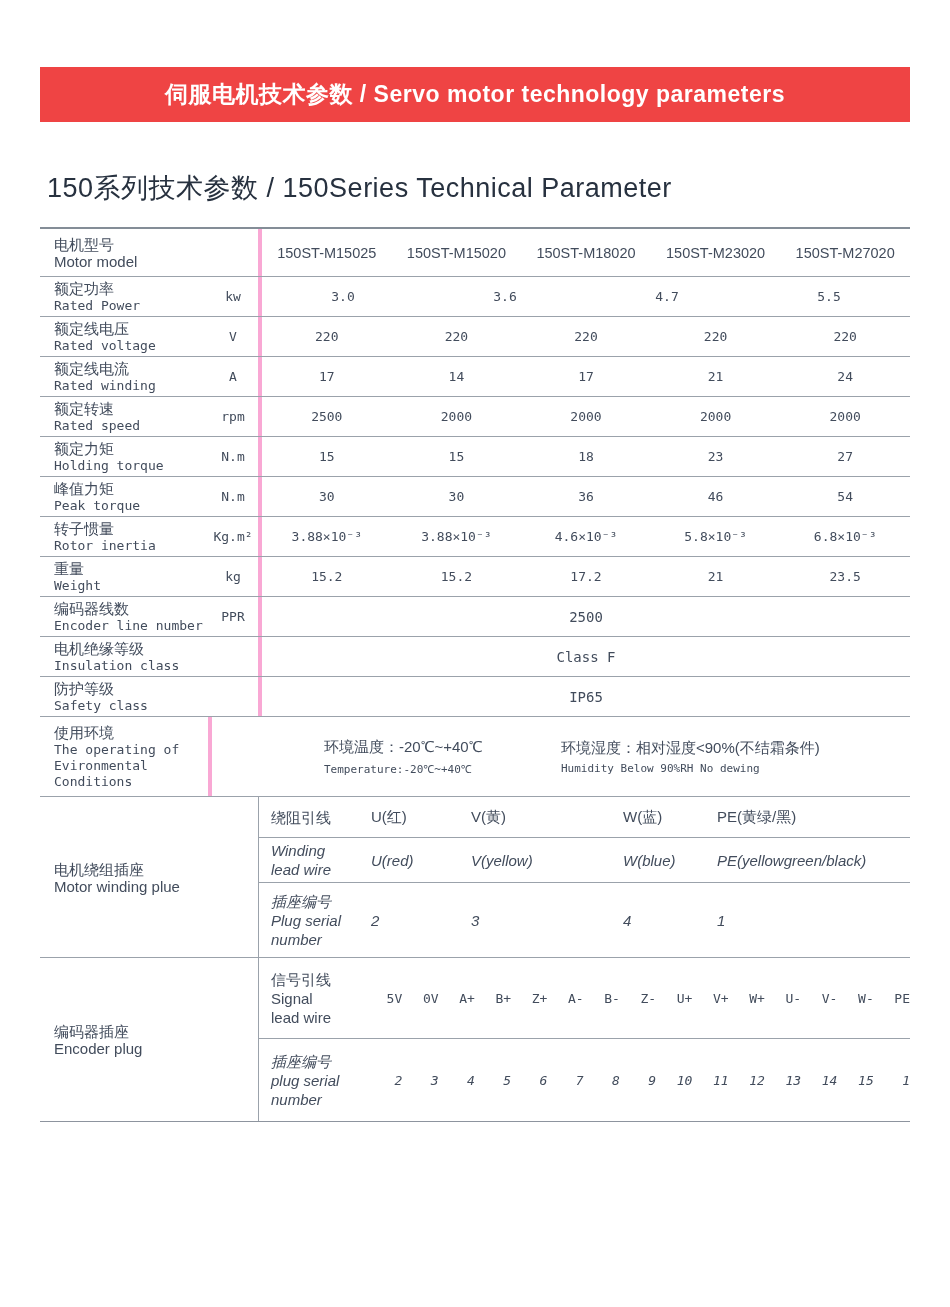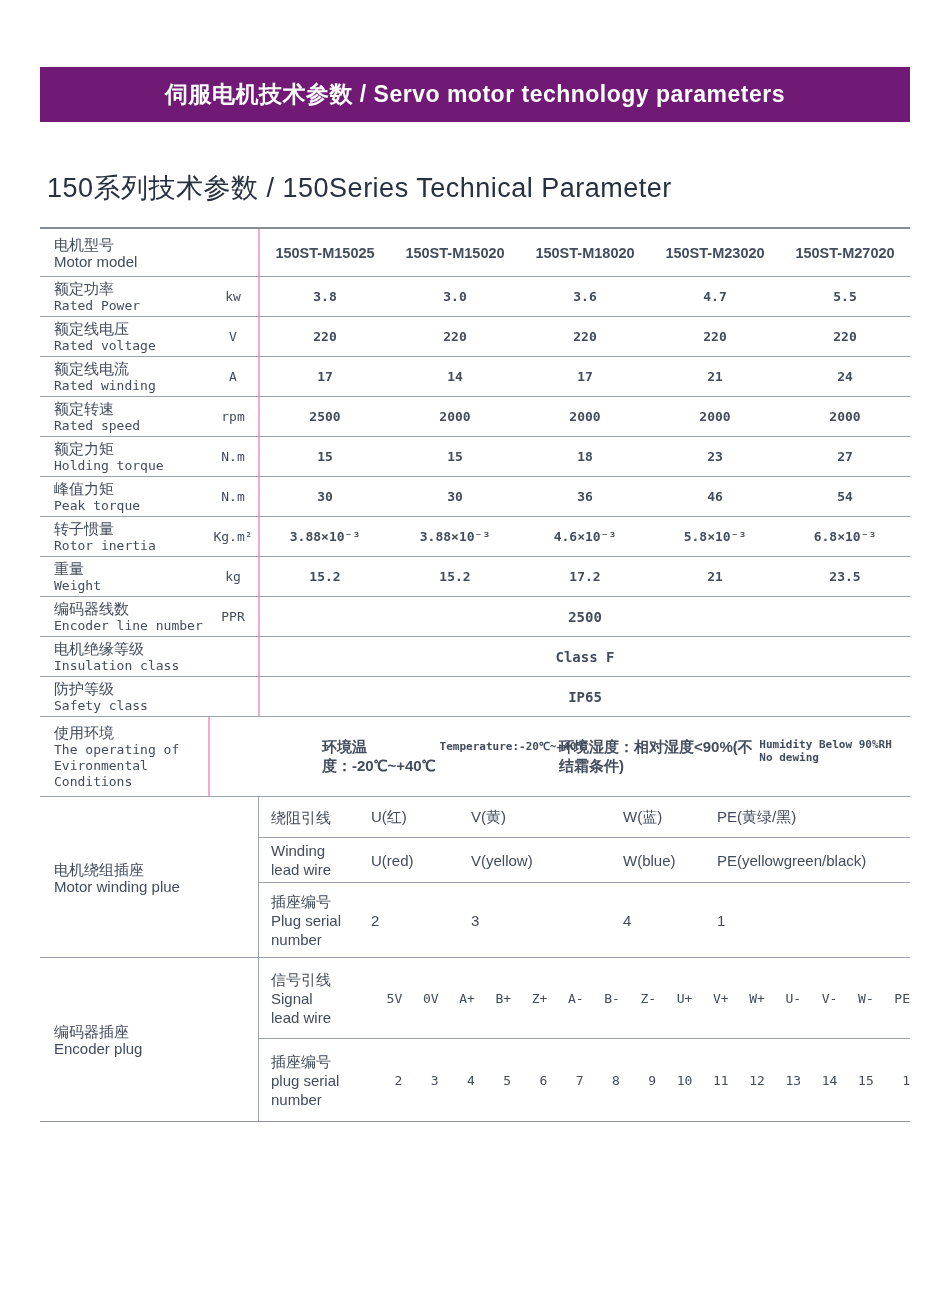--- a/index.html
+++ b/index.html
@@ -3,60 +3,60 @@
 <meta charset="utf-8">
 <style>
   html,body{margin:0;padding:0;}
   body{
     width:950px;height:1307px;background:#ffffff;position:relative;
     font-family:"Liberation Sans",sans-serif;color:#424c5c;
     -webkit-font-smoothing:antialiased;
   }
   .banner{
     position:absolute;left:40px;top:67px;width:870px;height:55px;
-    background:#701a75;color:#fff;display:flex;align-items:center;justify-content:center;
+    background:#ef4444;color:#fff;display:flex;align-items:center;justify-content:center;
     font-size:23px;font-weight:bold;letter-spacing:0.5px;
   }
   .page-title{
     position:absolute;left:40px;top:163px;margin:7px;font-weight:normal;
     font-size:27px;color:#27313f;letter-spacing:0.5px;
   }
   .spec-table{
     position:absolute;left:40px;top:227px;width:870px;
     border-bottom:1px solid #8d949e;
   }
   .trow{display:flex;height:40px;border-top:1px solid #9ba2ab;box-sizing:border-box;}
   .trow.thead{height:49px;border-top:2px solid #848d97;}
   .lcell{width:168px;padding-left:14px;box-sizing:border-box;display:flex;flex-direction:column;justify-content:center;}
   .thead .lcell{width:218px;}
   .zh{font-size:15px;line-height:19px;}
   .en{font-size:13px;line-height:16px;font-family:"DejaVu Sans Mono",monospace;}
   .en.sans{font-family:"Liberation Sans",sans-serif;font-size:15px;}
   .ucell{width:50px;box-sizing:border-box;display:flex;align-items:center;justify-content:center;
     font-family:"DejaVu Sans Mono",monospace;font-size:13px;}
-  .vals{flex:1;display:flex;border-left:2px solid #f9a8d4;font-weight:bold;}
+  .vals{flex:1;display:flex;border-left:4px solid #f9a8d4;}
   .vcell{flex:1;display:flex;align-items:center;justify-content:center;
     font-family:"DejaVu Sans Mono",monospace;font-size:13px;}
   .thead .vcell{font-family:"Liberation Sans",sans-serif;font-size:14.5px;}
   .spancell{flex:1;display:flex;align-items:center;justify-content:center;
     font-family:"DejaVu Sans Mono",monospace;font-size:14px;}
   
   .env{height:80px;}
   .env .lcell{justify-content:center;}
   .env .vals{align-items:center;padding-left:112px;box-sizing:border-box;}
-  .env-block{display:flex;gap:4px;}
+  .env-block{display:flex;flex-direction:column;gap:4px;}
   .env-temp{width:237px;}
   .env-zh{font-size:15px;}
   .env-en{font-family:"DejaVu Sans Mono",monospace;font-size:11px;}
   
   .group{display:flex;border-top:1px solid #9ba2ab;}
   .glabel{width:218px;box-sizing:border-box;padding-left:14px;display:flex;flex-direction:column;justify-content:center;}
   .gbody{flex:1;border-left:1px solid #9ba2ab;display:flex;flex-direction:column;}
   .sub{box-sizing:border-box;}
-  .sub + .sub{border-top:1px solid #9ba2ab;}
+  .sub + .sub{border-top:1px solid #9ba2ab;font-style:italic;}
   .wind{display:grid;grid-template-columns:112px 100px 152px 94px 1fr;align-items:center;}
   .wind .slabel{padding-left:12px;display:flex;flex-direction:column;justify-content:center;}
   .wind .wcell{text-align:left;font-size:15px;}
   #wind-r1{height:40px;}
   #wind-r2{height:45px;}
   #wind-r3{height:75px;}
   .encrow{display:flex;align-items:center;}
   #enc-r1{height:80px;}
   #enc-r2{height:83px;}
   .encrow .slabel{width:107px;box-sizing:border-box;padding-left:12px;display:flex;flex-direction:column;justify-content:center;}
@@ -91,21 +91,20 @@
   </div>
 
   <div id="rows">
       <div class="trow">
         <div class="lcell">
           <div class="zh">额定功率</div>
           <div class="en">Rated Power</div>
         </div>
         <div class="ucell">kw</div>
         <div class="vals">
-          <div class="vcell">3.8</div>
           <div class="vcell">3.0</div>
           <div class="vcell">3.6</div>
           <div class="vcell">4.7</div>
           <div class="vcell">5.5</div>
         </div>
       </div>
       <div class="trow">
         <div class="lcell">
           <div class="zh">额定线电压</div>
           <div class="en">Rated voltage</div>

